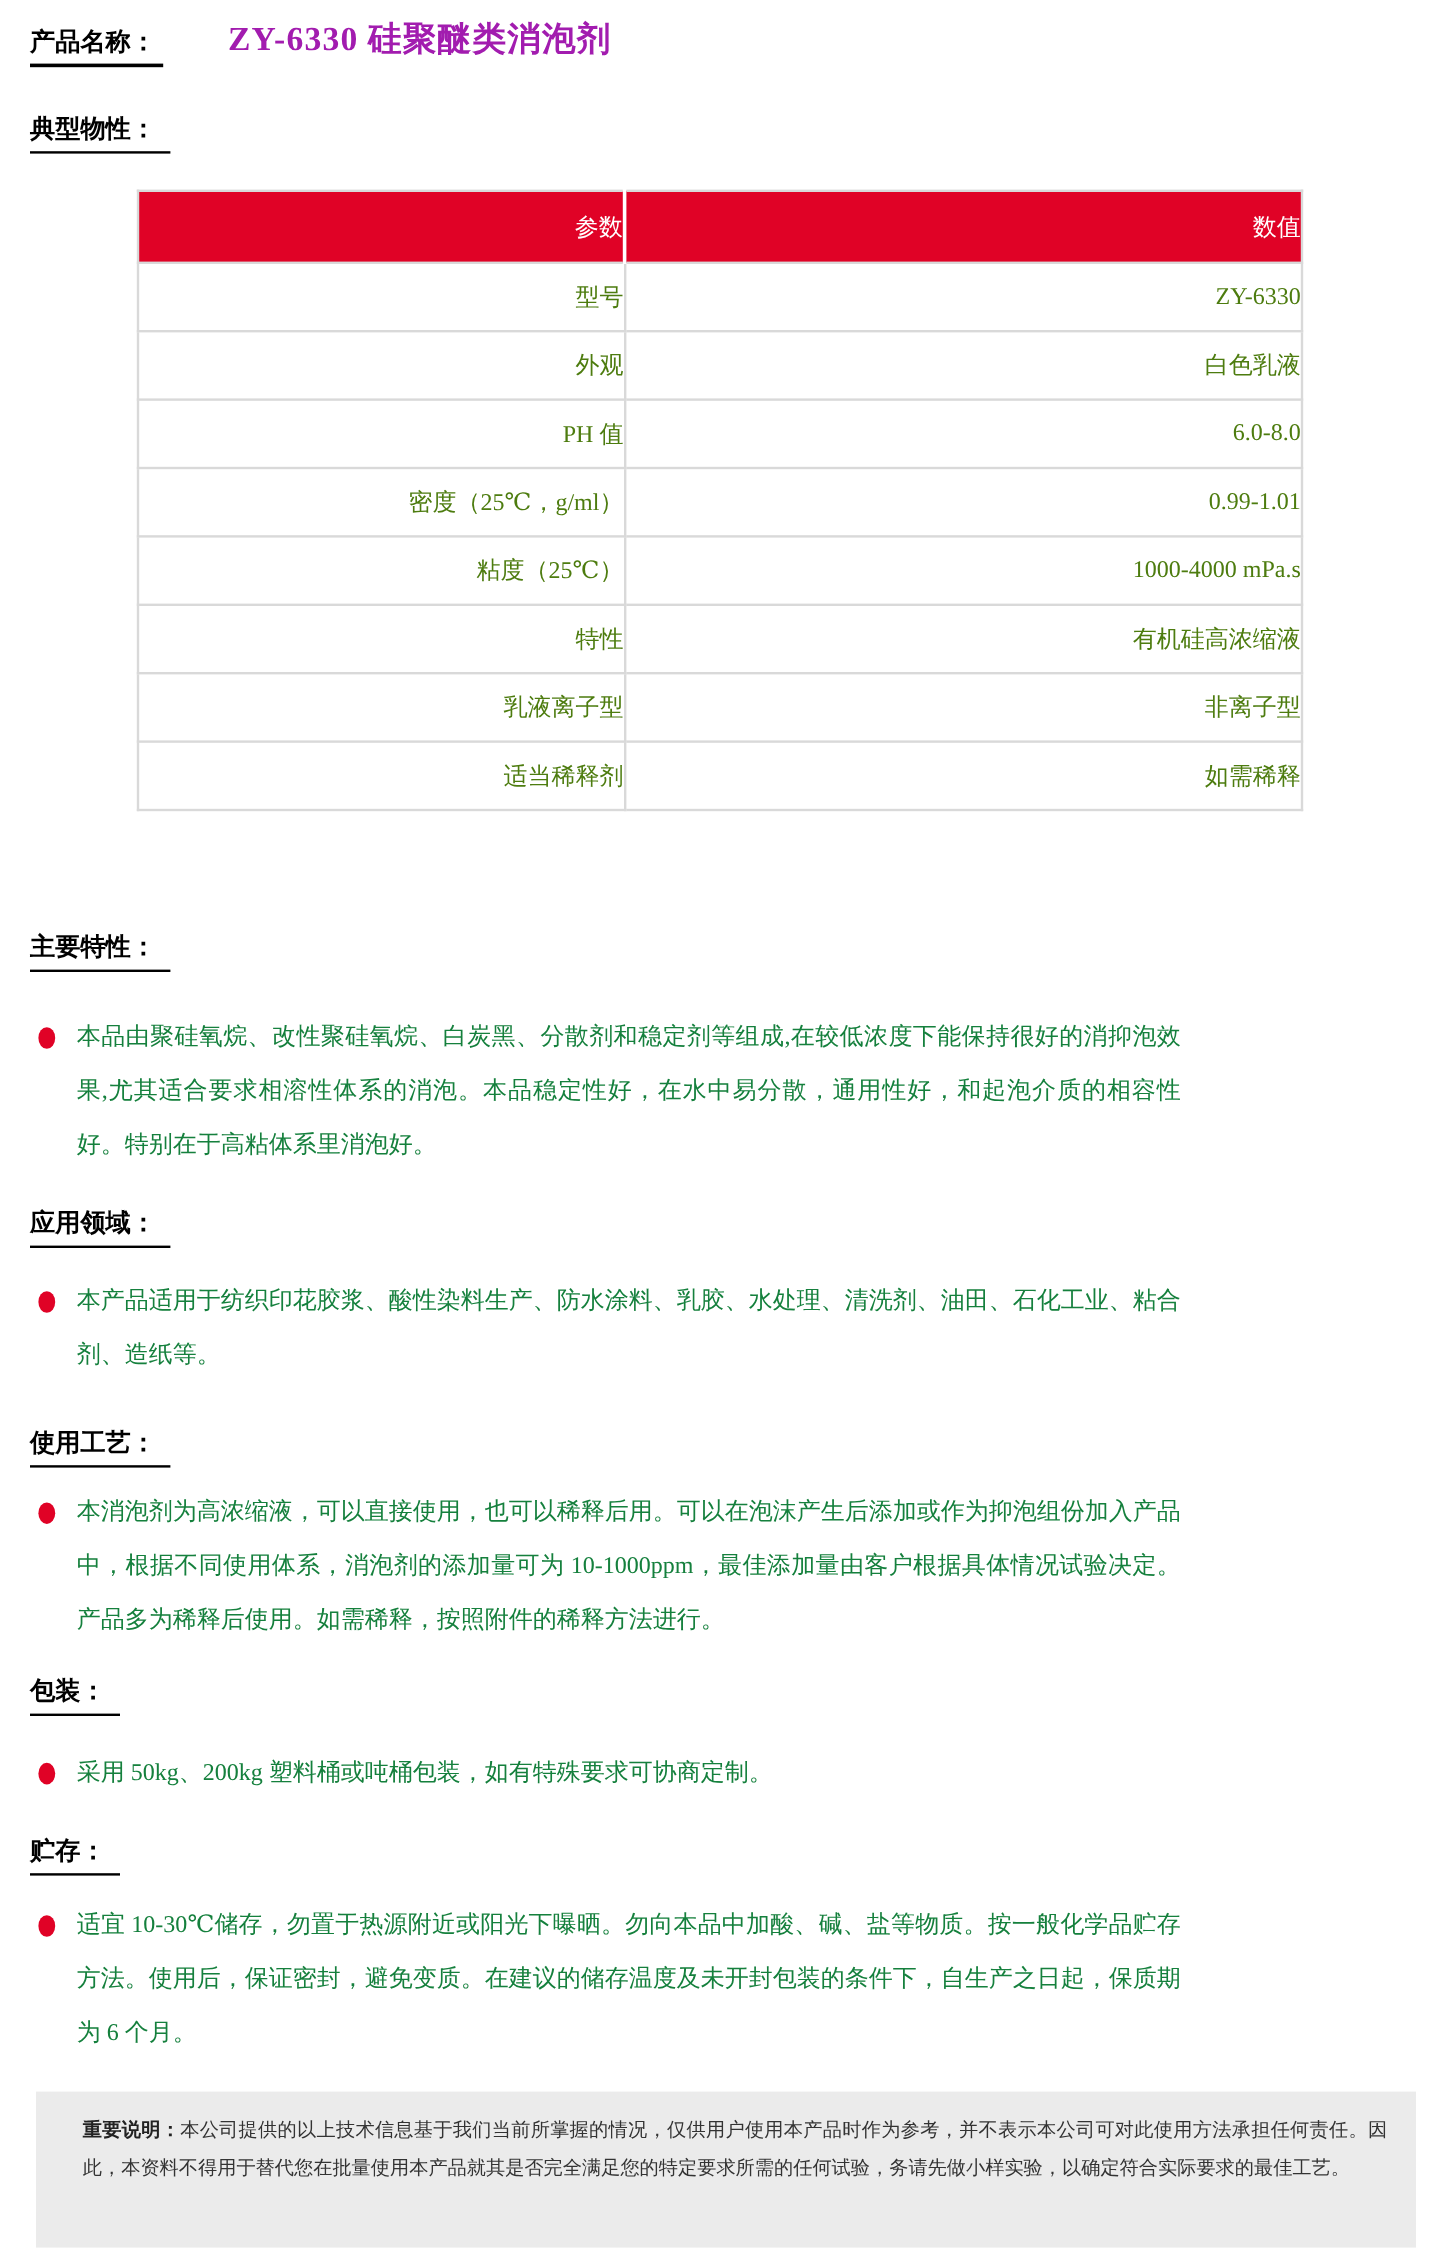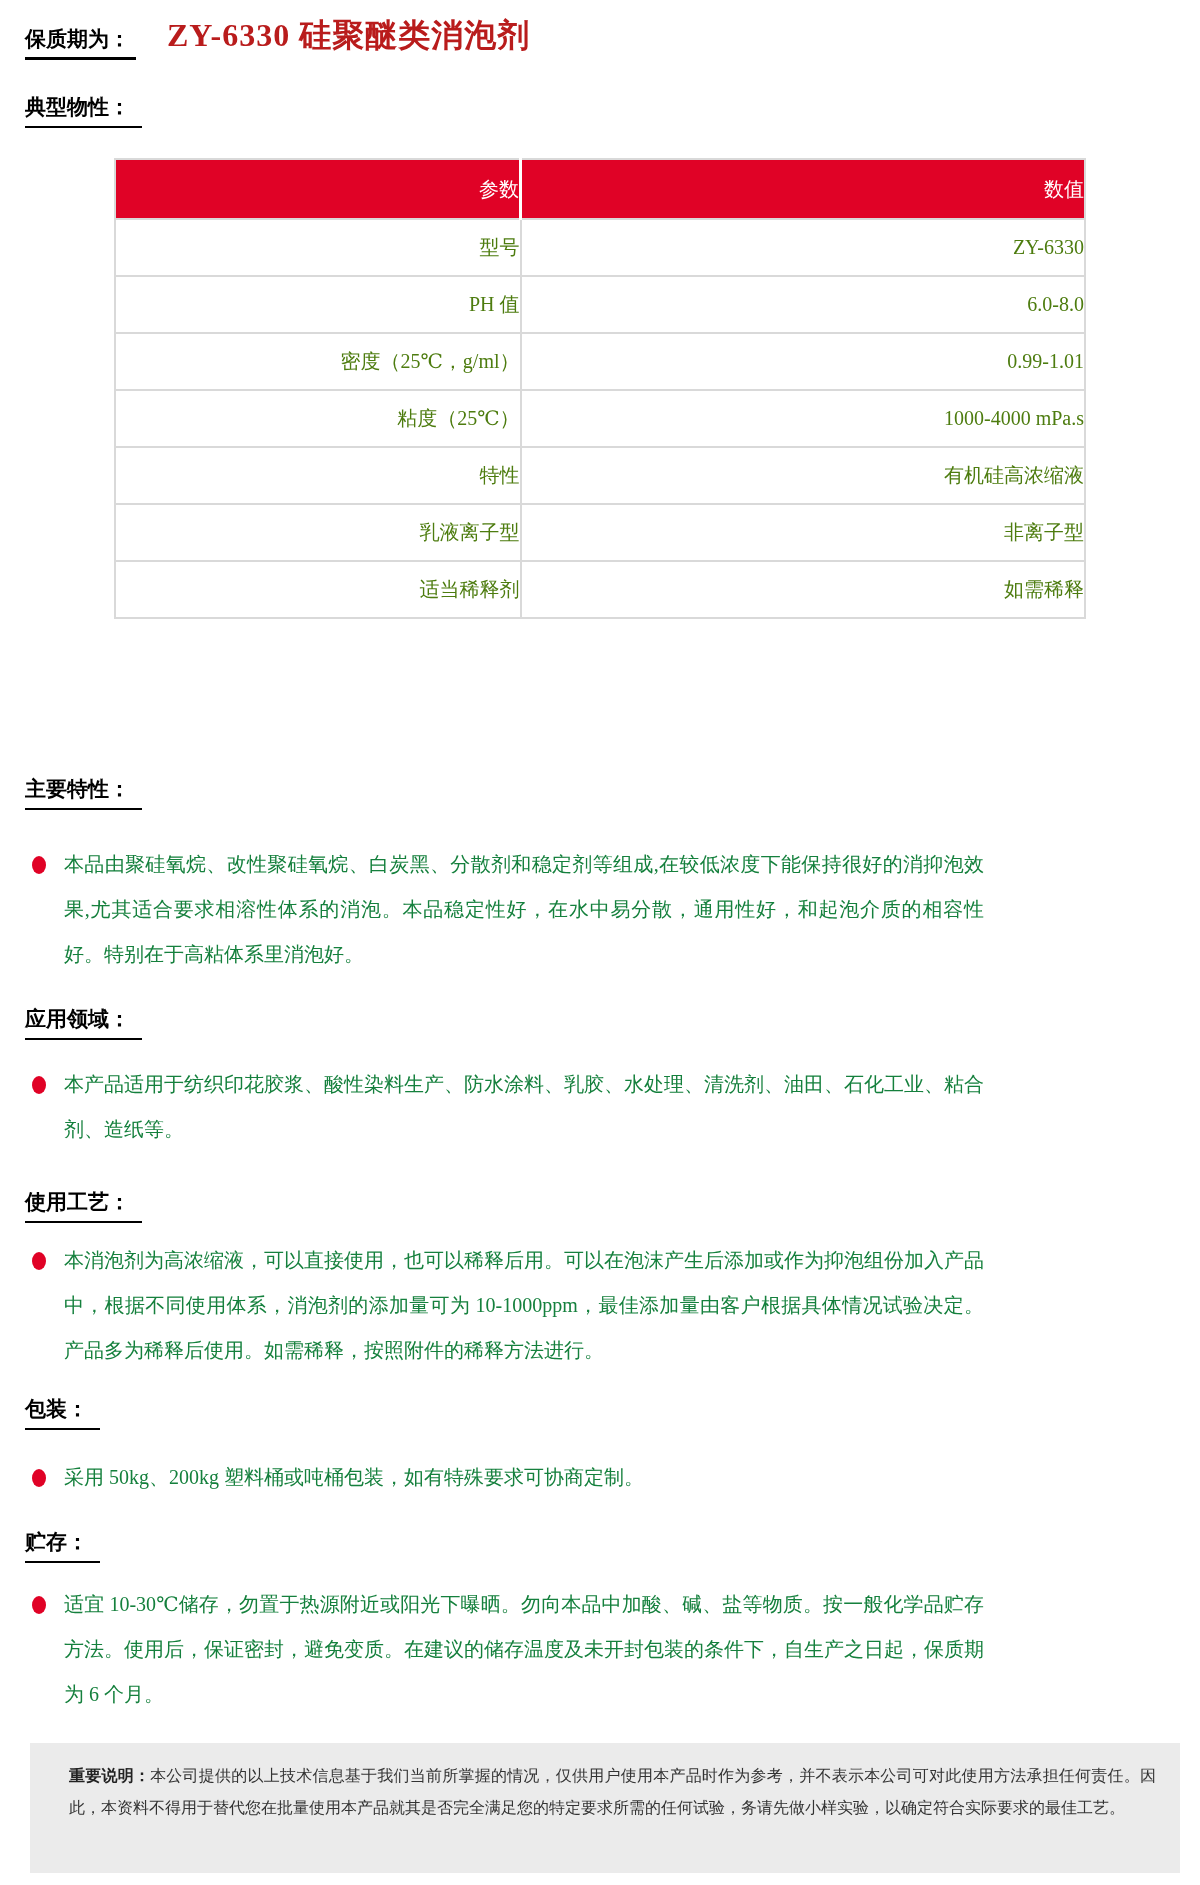--- a/index.html
+++ b/index.html
@@ -23,23 +23,23 @@
   .doc-label{
     font-family:"Liberation Sans","DejaVu Sans",sans-serif;
     font-weight:bold;
     font-size:21px;
     color:#000;
     border-bottom:3px solid #000;
     padding:0 6px 4px 0;
   }
   .doc-title{
     font-weight:bold;
-    font-size:32px;
-    color:#b91c1c;
-    margin-left:31px;
+    font-size:28px;
+    color:#a21caf;
+    margin-left:54px;
     letter-spacing:1px;
   }
   
   .section-heading{
     position:absolute;
     left:25px;
     font-family:"Liberation Sans","DejaVu Sans",sans-serif;
     font-weight:bold;
     font-size:21px;
     color:#000;
@@ -120,39 +120,43 @@
     font-weight:bold;
     color:#222;
   }
 </style>
 </head>
 <body>
 
 <div class="page">
 
   <div class="doc-header">
-    <span class="doc-label">保质期为：</span>
+    <span class="doc-label">产品名称：</span>
     <span class="doc-title">ZY-6330 硅聚醚类消泡剂</span>
   </div>
 
   <div class="section-heading" style="top:93px">
     <span>典型物性：</span>
   </div>
 
   <table class="props-table">
     <thead>
       <tr>
         <th class="col-param">参数</th>
         <th class="col-value">数值</th>
       </tr>
     </thead>
     <tbody>
       <tr>
         <td>型号</td>
         <td>ZY-6330</td>
+      </tr>
+      <tr>
+        <td>外观</td>
+        <td>白色乳液</td>
       </tr>
       <tr>
         <td>PH 值</td>
         <td>6.0-8.0</td>
       </tr>
       <tr>
         <td>密度（25℃，g/ml）</td>
         <td>0.99-1.01</td>
       </tr>
       <tr>

